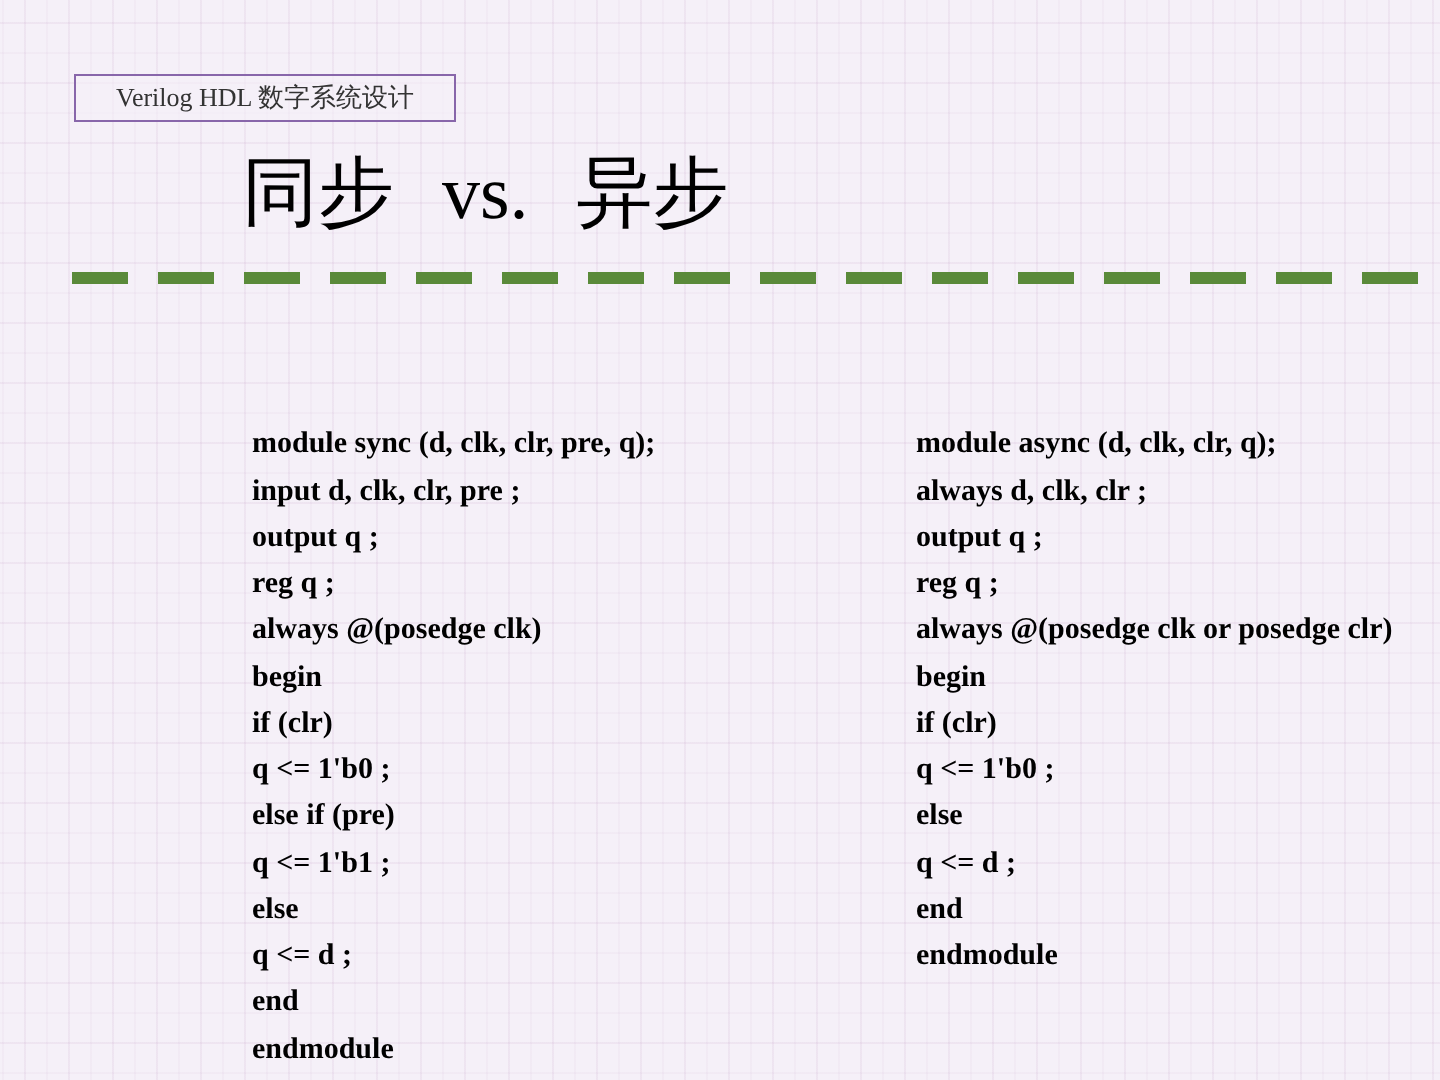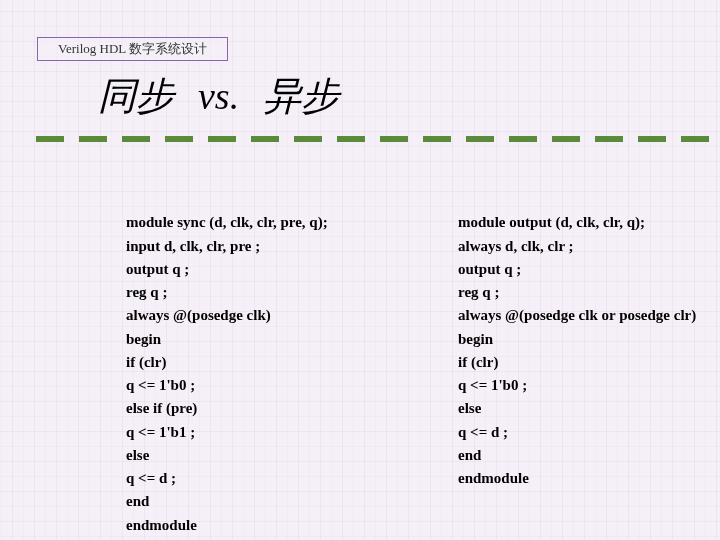--- a/index.html
+++ b/index.html
@@ -27,26 +27,25 @@
       left: 1px;
       border: 1px solid #8866aa;
       padding: 2px 8px;
       font-size: 13px;
       background: rgba(245,240,248,0.6);
       color: #333;
     }
     .title {
       position: absolute;
       top: 35px;
-      left: 50px;
+      left: 73px;
       font-size: 38px;
       font-weight: normal;
       color: #000;
       font-family: "SimSun", serif;
-      font-style: italic;
     }
     .title .vs {
       font-family: "Times New Roman", serif;
     }
     .dashed-line {
       position: absolute;
       top: 100px;
       left: 0;
       right: 0;
       height: 6px;
@@ -107,21 +106,21 @@
     <b>if (clr)</b>
     <b>q &lt;= 1'b0 ;</b>
     <b>else if (pre)</b>
     <b>q &lt;= 1'b1 ;</b>
     <b>else</b>
     <b>q &lt;= d ;</b>
     <b>end</b>
     <b>endmodule</b>
   </div>
   <div class="code-block code-right">
-    <b>module output (d, clk, clr, q);</b>
+    <b>module async (d, clk, clr, q);</b>
     <b>always d, clk, clr ;</b>
     <b>output q ;</b>
     <b>reg q ;</b>
     <b>always @(posedge clk or posedge clr)</b>
     <b>begin</b>
     <b>if (clr)</b>
     <b>q &lt;= 1'b0 ;</b>
     <b>else</b>
     <b>q &lt;= d ;</b>
     <b>end</b>

